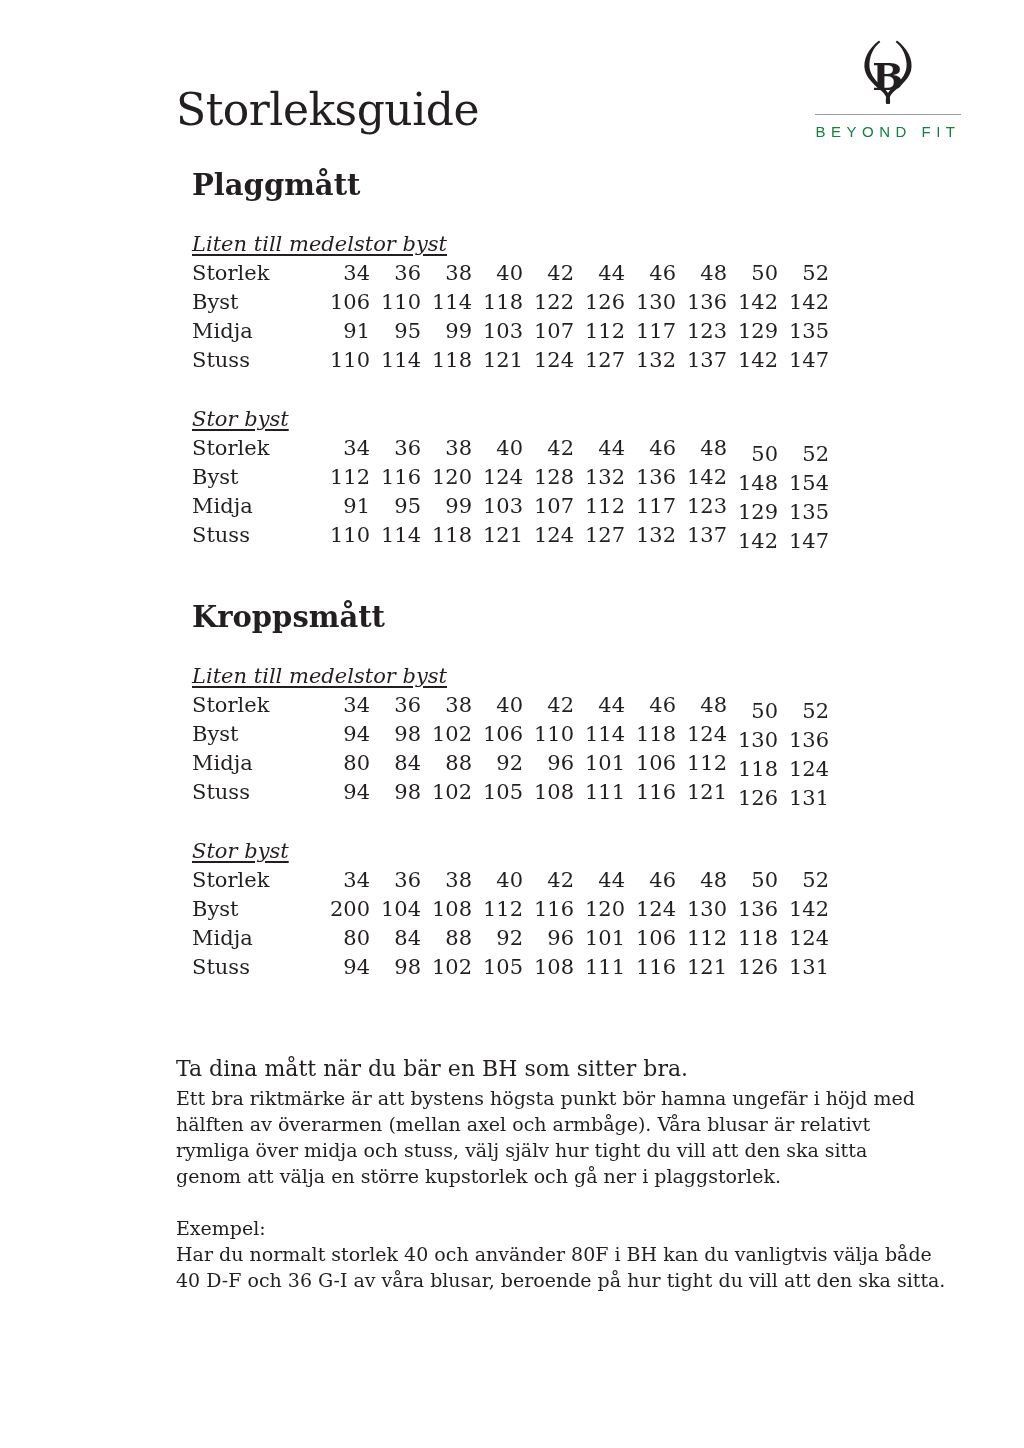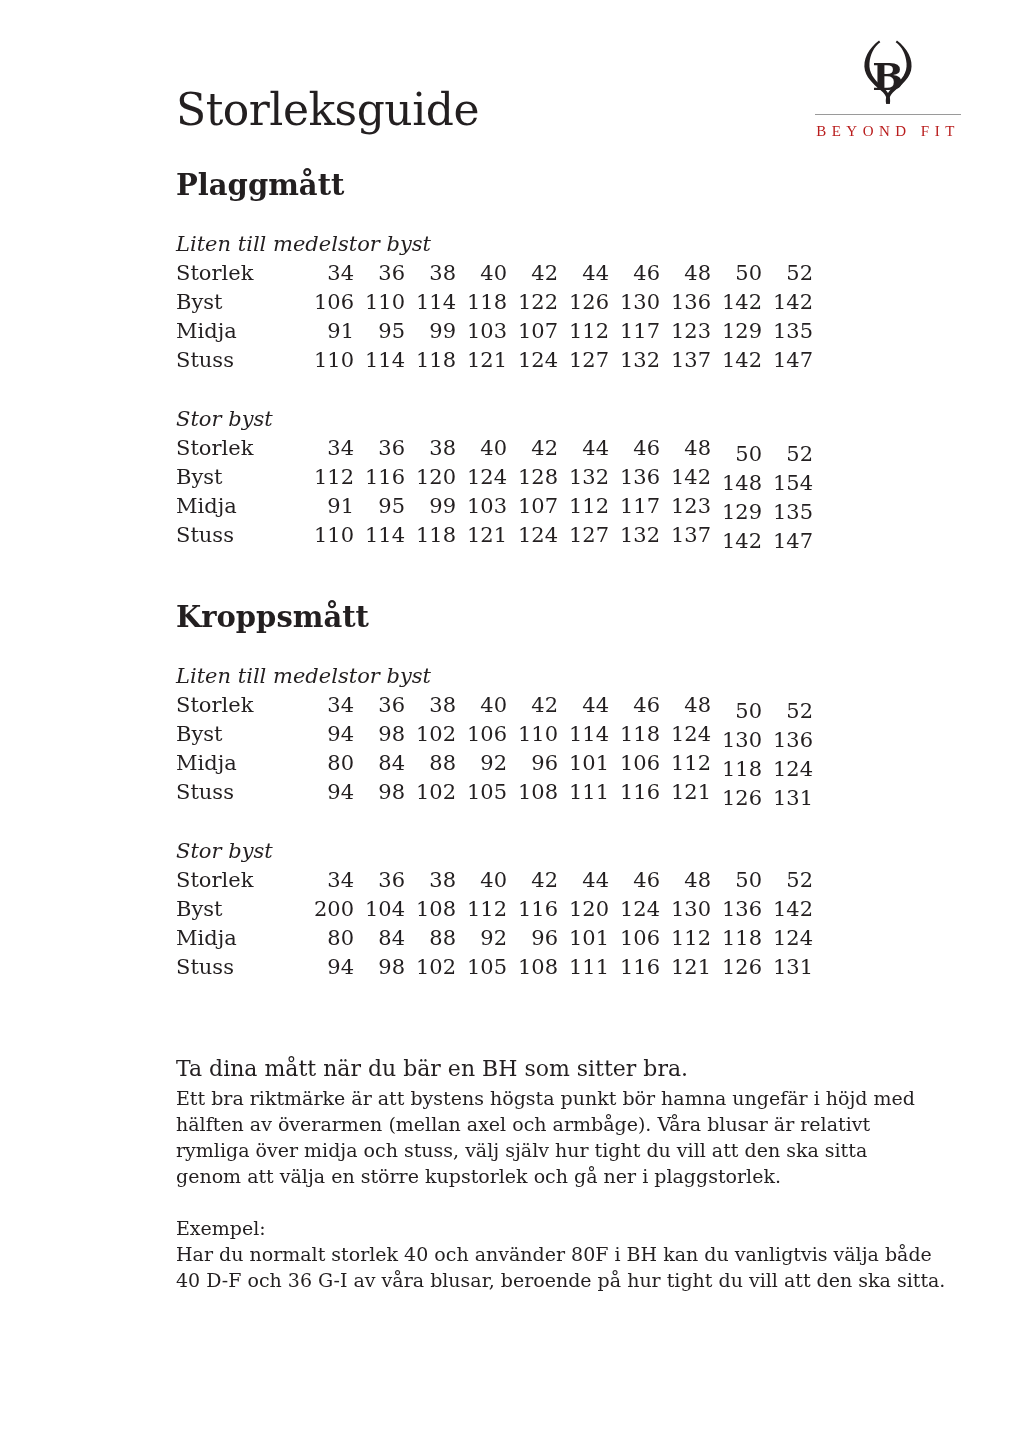--- a/index.html
+++ b/index.html
@@ -24,39 +24,40 @@
   
   .brand {
     position: absolute;
     top: 40px; right: 60px;
     width: 152px;
     text-align: center;
   }
   .brand-mark { display: block; margin: 0 auto 6px auto; }
   .brand-rule { height: 1px; background: #9a9a9a; width: 146px; margin: 0 auto 8px auto; }
   .brand-name {
-    font-family: Liberation Serif, serif;
+    font-family: Liberation Sans, sans-serif;
     font-size: 15px;
     letter-spacing: 5.5px;
-    color: #b91c1c;
+    color: #15803d;
     white-space: nowrap;
   }
 
-  .section { margin-top: 0; }
+  .section { margin-top: 0; margin-left: 16px; }
   .section-heading {
     font-size: 29px;
     font-weight: bold;
     margin: 0 0 30px 0;
   }
   .section + .section { margin-top: 50px; }
 
   .table-block { margin-bottom: 32px; }
   .table-subtitle {
     font-size: 21px;
     font-style: italic;
+    text-decoration: underline;
     text-underline-offset: 3px;
     margin: 0 0 3px 0;
     display: inline-block;
   }
 
   .size-table { font-size: 21px; }
   .trow { display: flex; line-height: 29px; }
   .trow.bold { font-weight: normal; }
   .tlabel { width: 127px; text-align: left; }
   .tcell { width: 51px; text-align: right; }

